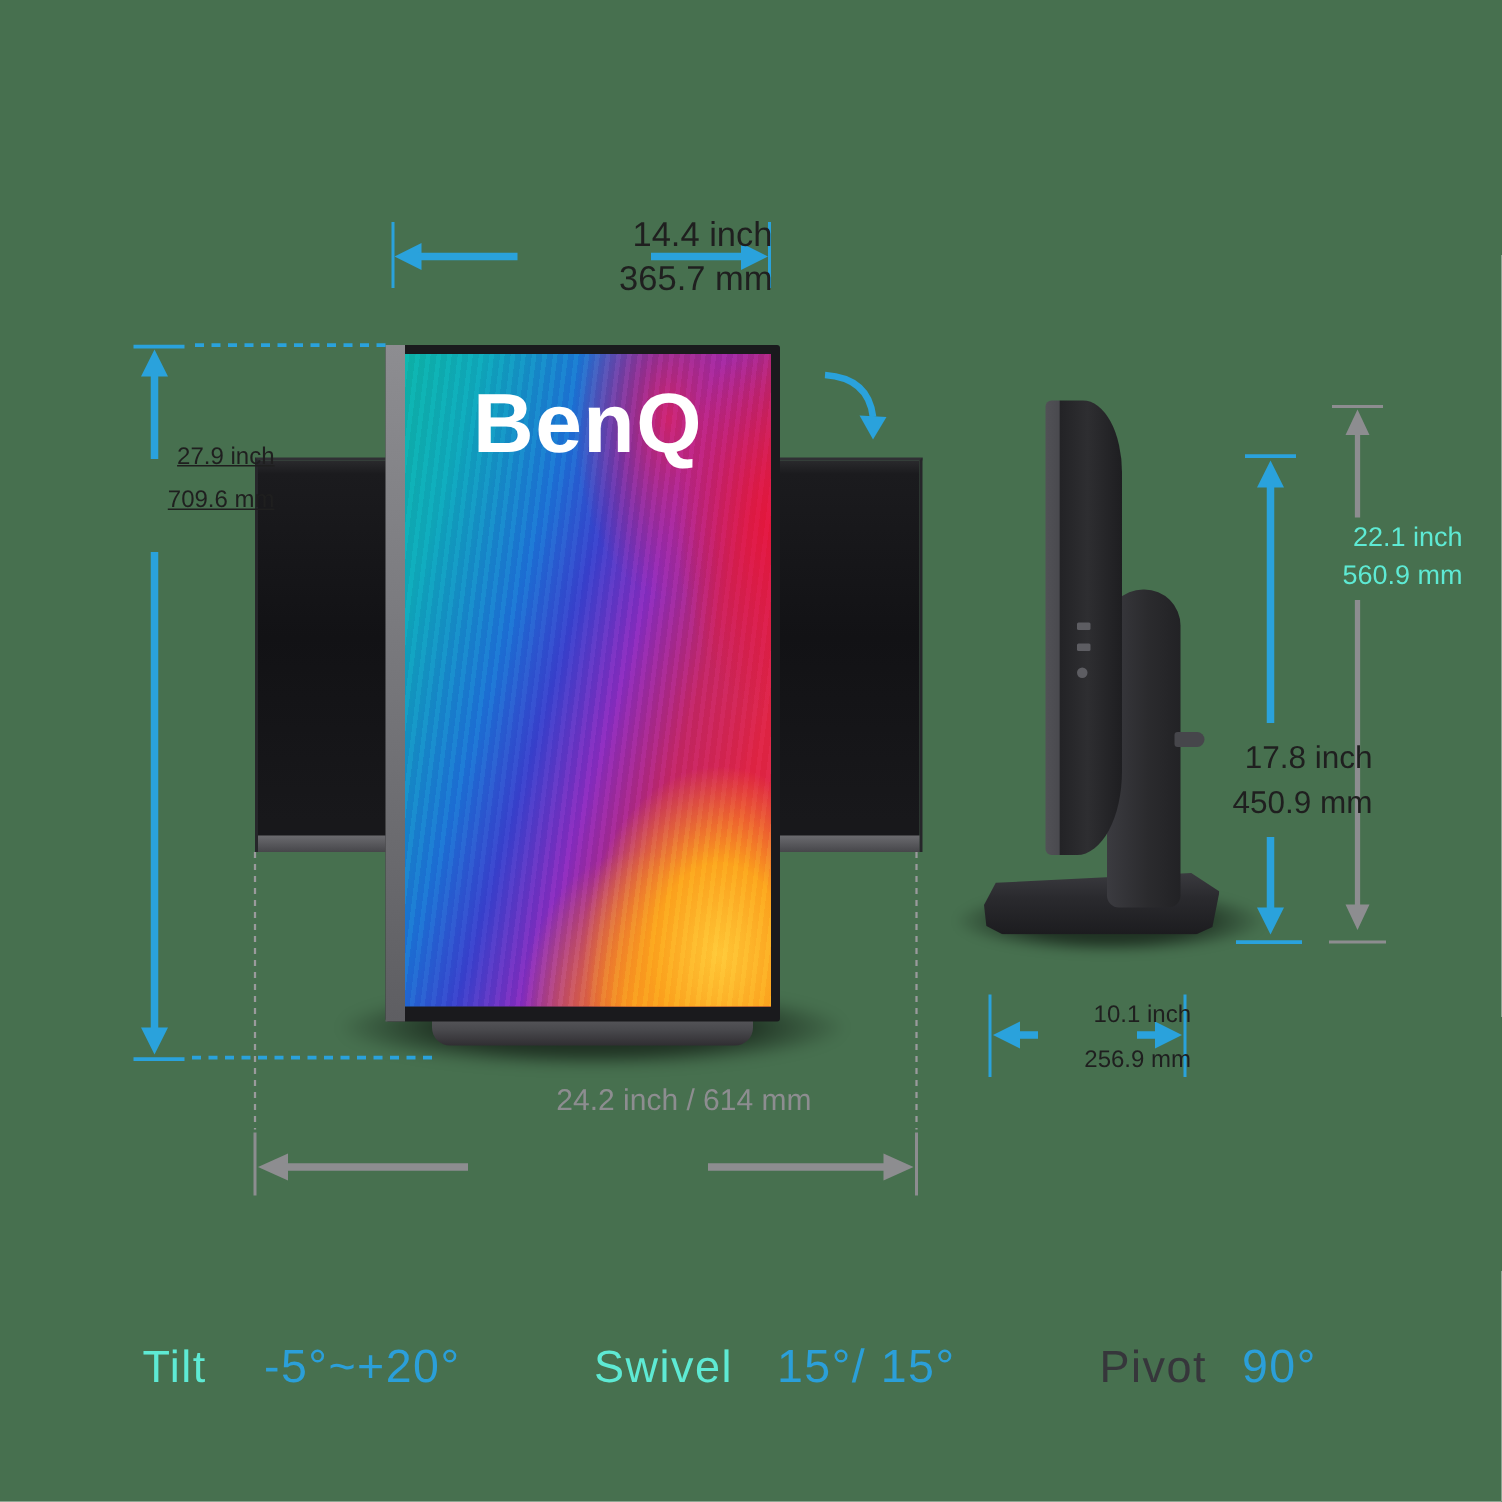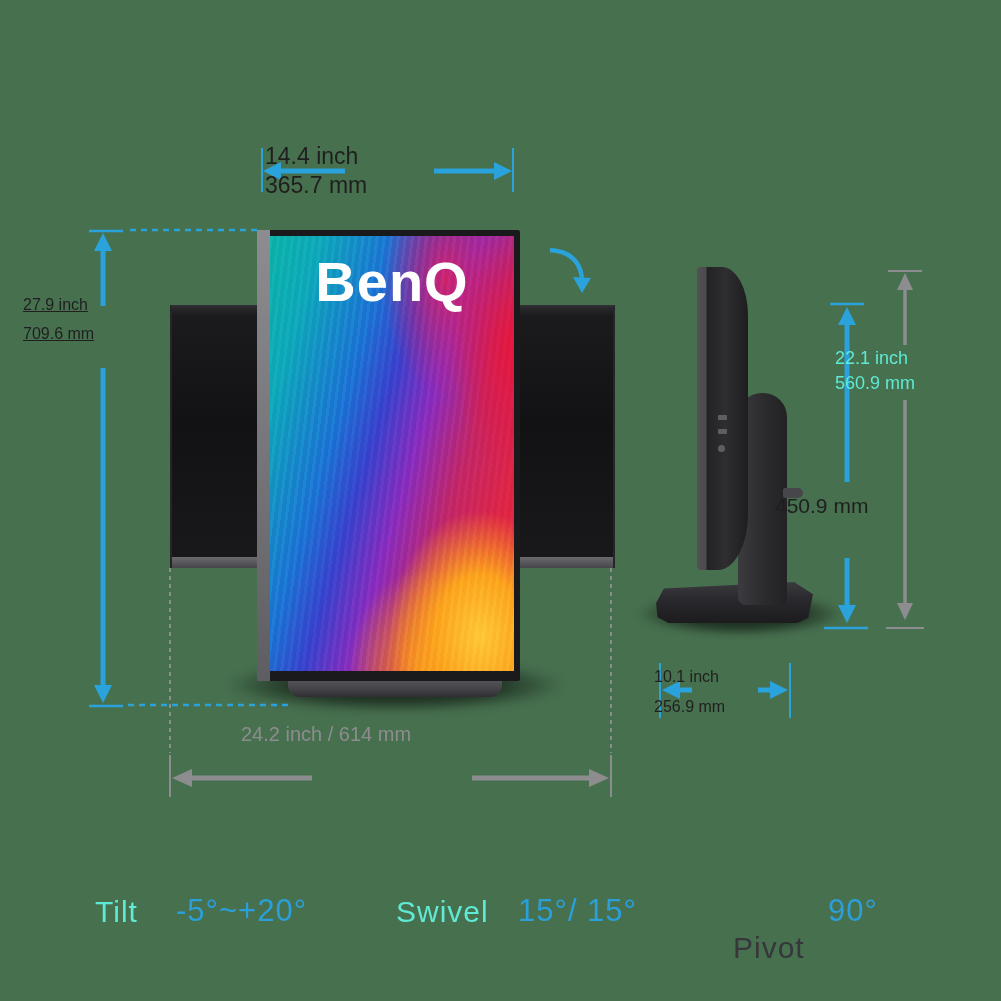--- a/index.html
+++ b/index.html
@@ -57,36 +57,36 @@
   .port.p1{top:148px;} .port.p2{top:162px;}
   .port.p3{top:178px;width:7px;height:7px;border-radius:50%;}
   .side-base{left:656px;top:582px;width:157px;height:41px;z-index:14;
     clip-path:polygon(0 52%,5% 16%,88% 0,100% 30%,97% 88%,90% 100%,8% 100%,1% 86%);
     background:linear-gradient(180deg,#3a3a3f 0%,#2a2a2e 40%,#1c1c1f 100%);}
 
   
   .dims{left:0;top:0;width:1001px;height:1001px;z-index:40;pointer-events:none;}
 
   
-  .lbl{z-index:50;text-align:left;color:#1f1f1f;}
+  .lbl{z-index:50;text-align:right;color:#1f1f1f;}
   .lbl div{white-space:nowrap;}
   .lbl-top{left:265px;top:142px;width:250px;font-size:23px;line-height:29px;}
   .lbl-left{left:23px;top:290px;width:160px;font-size:16px;line-height:29px;text-decoration:underline;}
   .lbl-total{left:835px;top:346px;width:140px;font-size:18px;line-height:25px;color:#5eead4;}
   .lbl-stand{left:775px;top:491px;width:140px;font-size:21px;line-height:30px;}
   .lbl-depth{left:654px;top:662px;width:140px;font-size:16px;line-height:30px;}
   .lbl-wide{left:241px;top:723px;width:300px;font-size:20px;color:#8d8d90;}
 
   
   .erg-label{z-index:50;font-size:30px;color:#5eead4;letter-spacing:1px;}
   .erg-label.dark{color:#36363b;}
   .erg-value{z-index:50;font-size:31px;color:#2b9fd9;letter-spacing:1px;}
   .tilt-l{left:95px;top:895px;} .tilt-v{left:176px;top:893px;}
   .swiv-l{left:396px;top:895px;} .swiv-v{left:518px;top:893px;}
-  .pivo-l{left:733px;top:895px;margin-top:36px;} .pivo-v{left:828px;top:893px;}
+  .pivo-l{left:733px;top:895px;} .pivo-v{left:828px;top:893px;}
 </style>
 </head>
 <body>
 
 <div class="canvas">
 
   <div class="abs landscape">
     <div class="abs landscape-strip"></div>
   </div>
 
@@ -190,20 +190,21 @@
     <div>27.9 inch</div>
     <div>709.6 mm</div>
   </div>
 
   <div class="abs lbl lbl-total">
     <div>22.1 inch</div>
     <div>560.9 mm</div>
   </div>
 
   <div class="abs lbl lbl-stand">
+    <div>17.8 inch</div>
     <div>450.9 mm</div>
   </div>
 
   <div class="abs lbl lbl-depth">
     <div>10.1 inch</div>
     <div>256.9 mm</div>
   </div>
 
   <div class="abs lbl lbl-wide">
     <div>24.2 inch / 614 mm</div>

